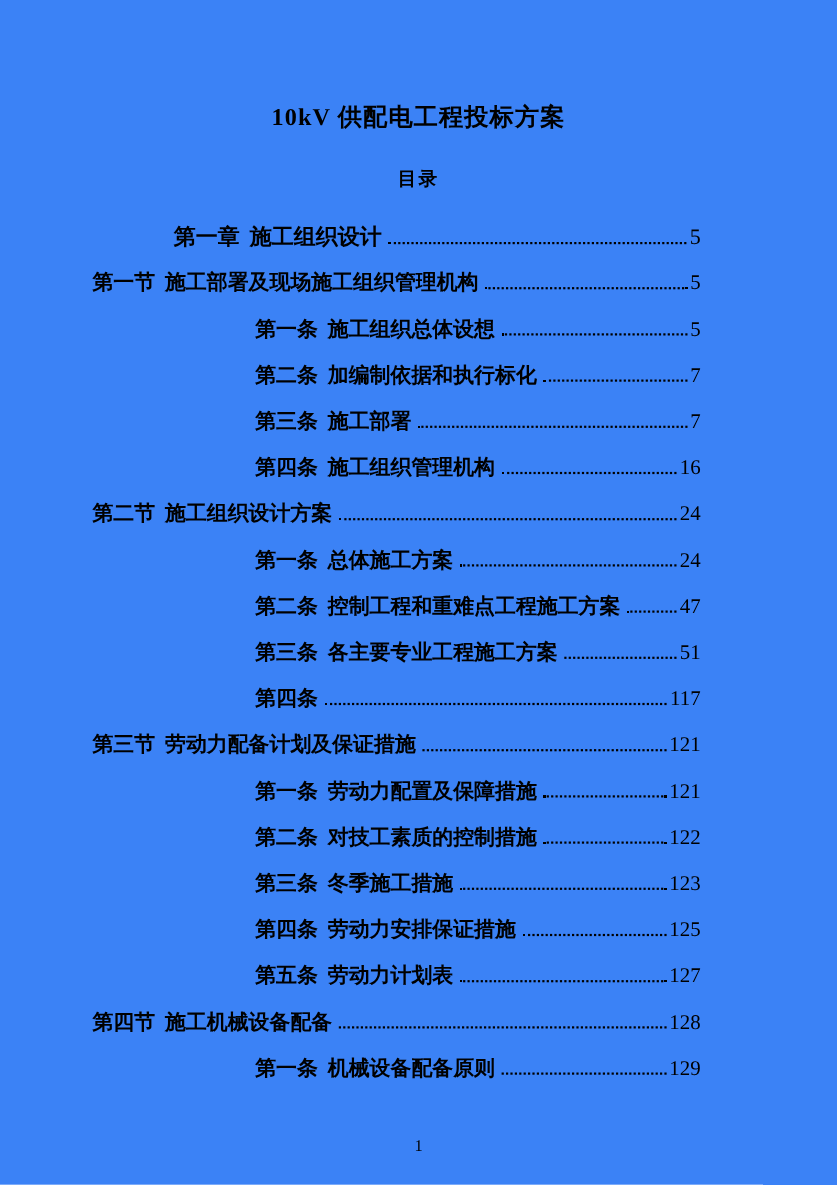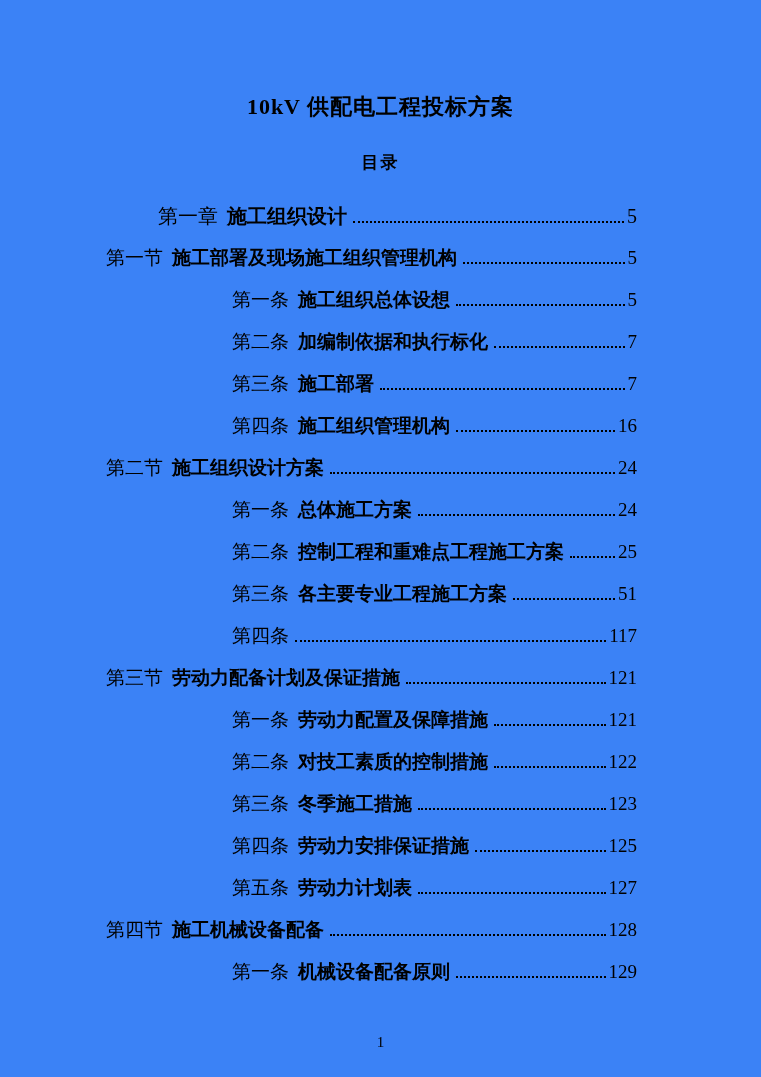--- a/index.html
+++ b/index.html
@@ -32,23 +32,23 @@
   .toc-row {
     display: flex;
     align-items: baseline;
     height: 42px;
     line-height: 42px;
     padding-right: 124px;
     font-size: 19px;
     white-space: nowrap;
   }
   .toc-row.lvl1 { padding-left: 158px; font-size: 20px; }
-  .toc-row.lvl2 { padding-left: 106px; }
+  .toc-row.lvl2 { padding-left: 84px; }
   .toc-row.lvl3 { padding-left: 232px; text-align: center; }
-  .toc-label { font-weight: normal; }
+  .toc-label { font-weight: bold; }
   .toc-title { font-weight: bold; margin-left: 9px; }
   .toc-leader {
     flex: 1;
     min-width: 12px;
     margin: 0 3px 3px 6px;
     border-bottom: 2px dotted #000000;
   }
   .toc-page { font-weight: normal; }
   .page-footer {
     position: absolute;
@@ -113,21 +113,21 @@
       <div class="toc-row lvl3">
     <span class="toc-label">第一条</span>
     <span class="toc-title">总体施工方案</span>
     <span class="toc-leader"></span>
     <span class="toc-page">24</span>
   </div>
       <div class="toc-row lvl3">
     <span class="toc-label">第二条</span>
     <span class="toc-title">控制工程和重难点工程施工方案</span>
     <span class="toc-leader"></span>
-    <span class="toc-page">25</span>
+    <span class="toc-page">47</span>
   </div>
       <div class="toc-row lvl3">
     <span class="toc-label">第三条</span>
     <span class="toc-title">各主要专业工程施工方案</span>
     <span class="toc-leader"></span>
     <span class="toc-page">51</span>
   </div>
       <div class="toc-row lvl3">
     <span class="toc-label">第四条</span>
     <span class="toc-leader"></span>

